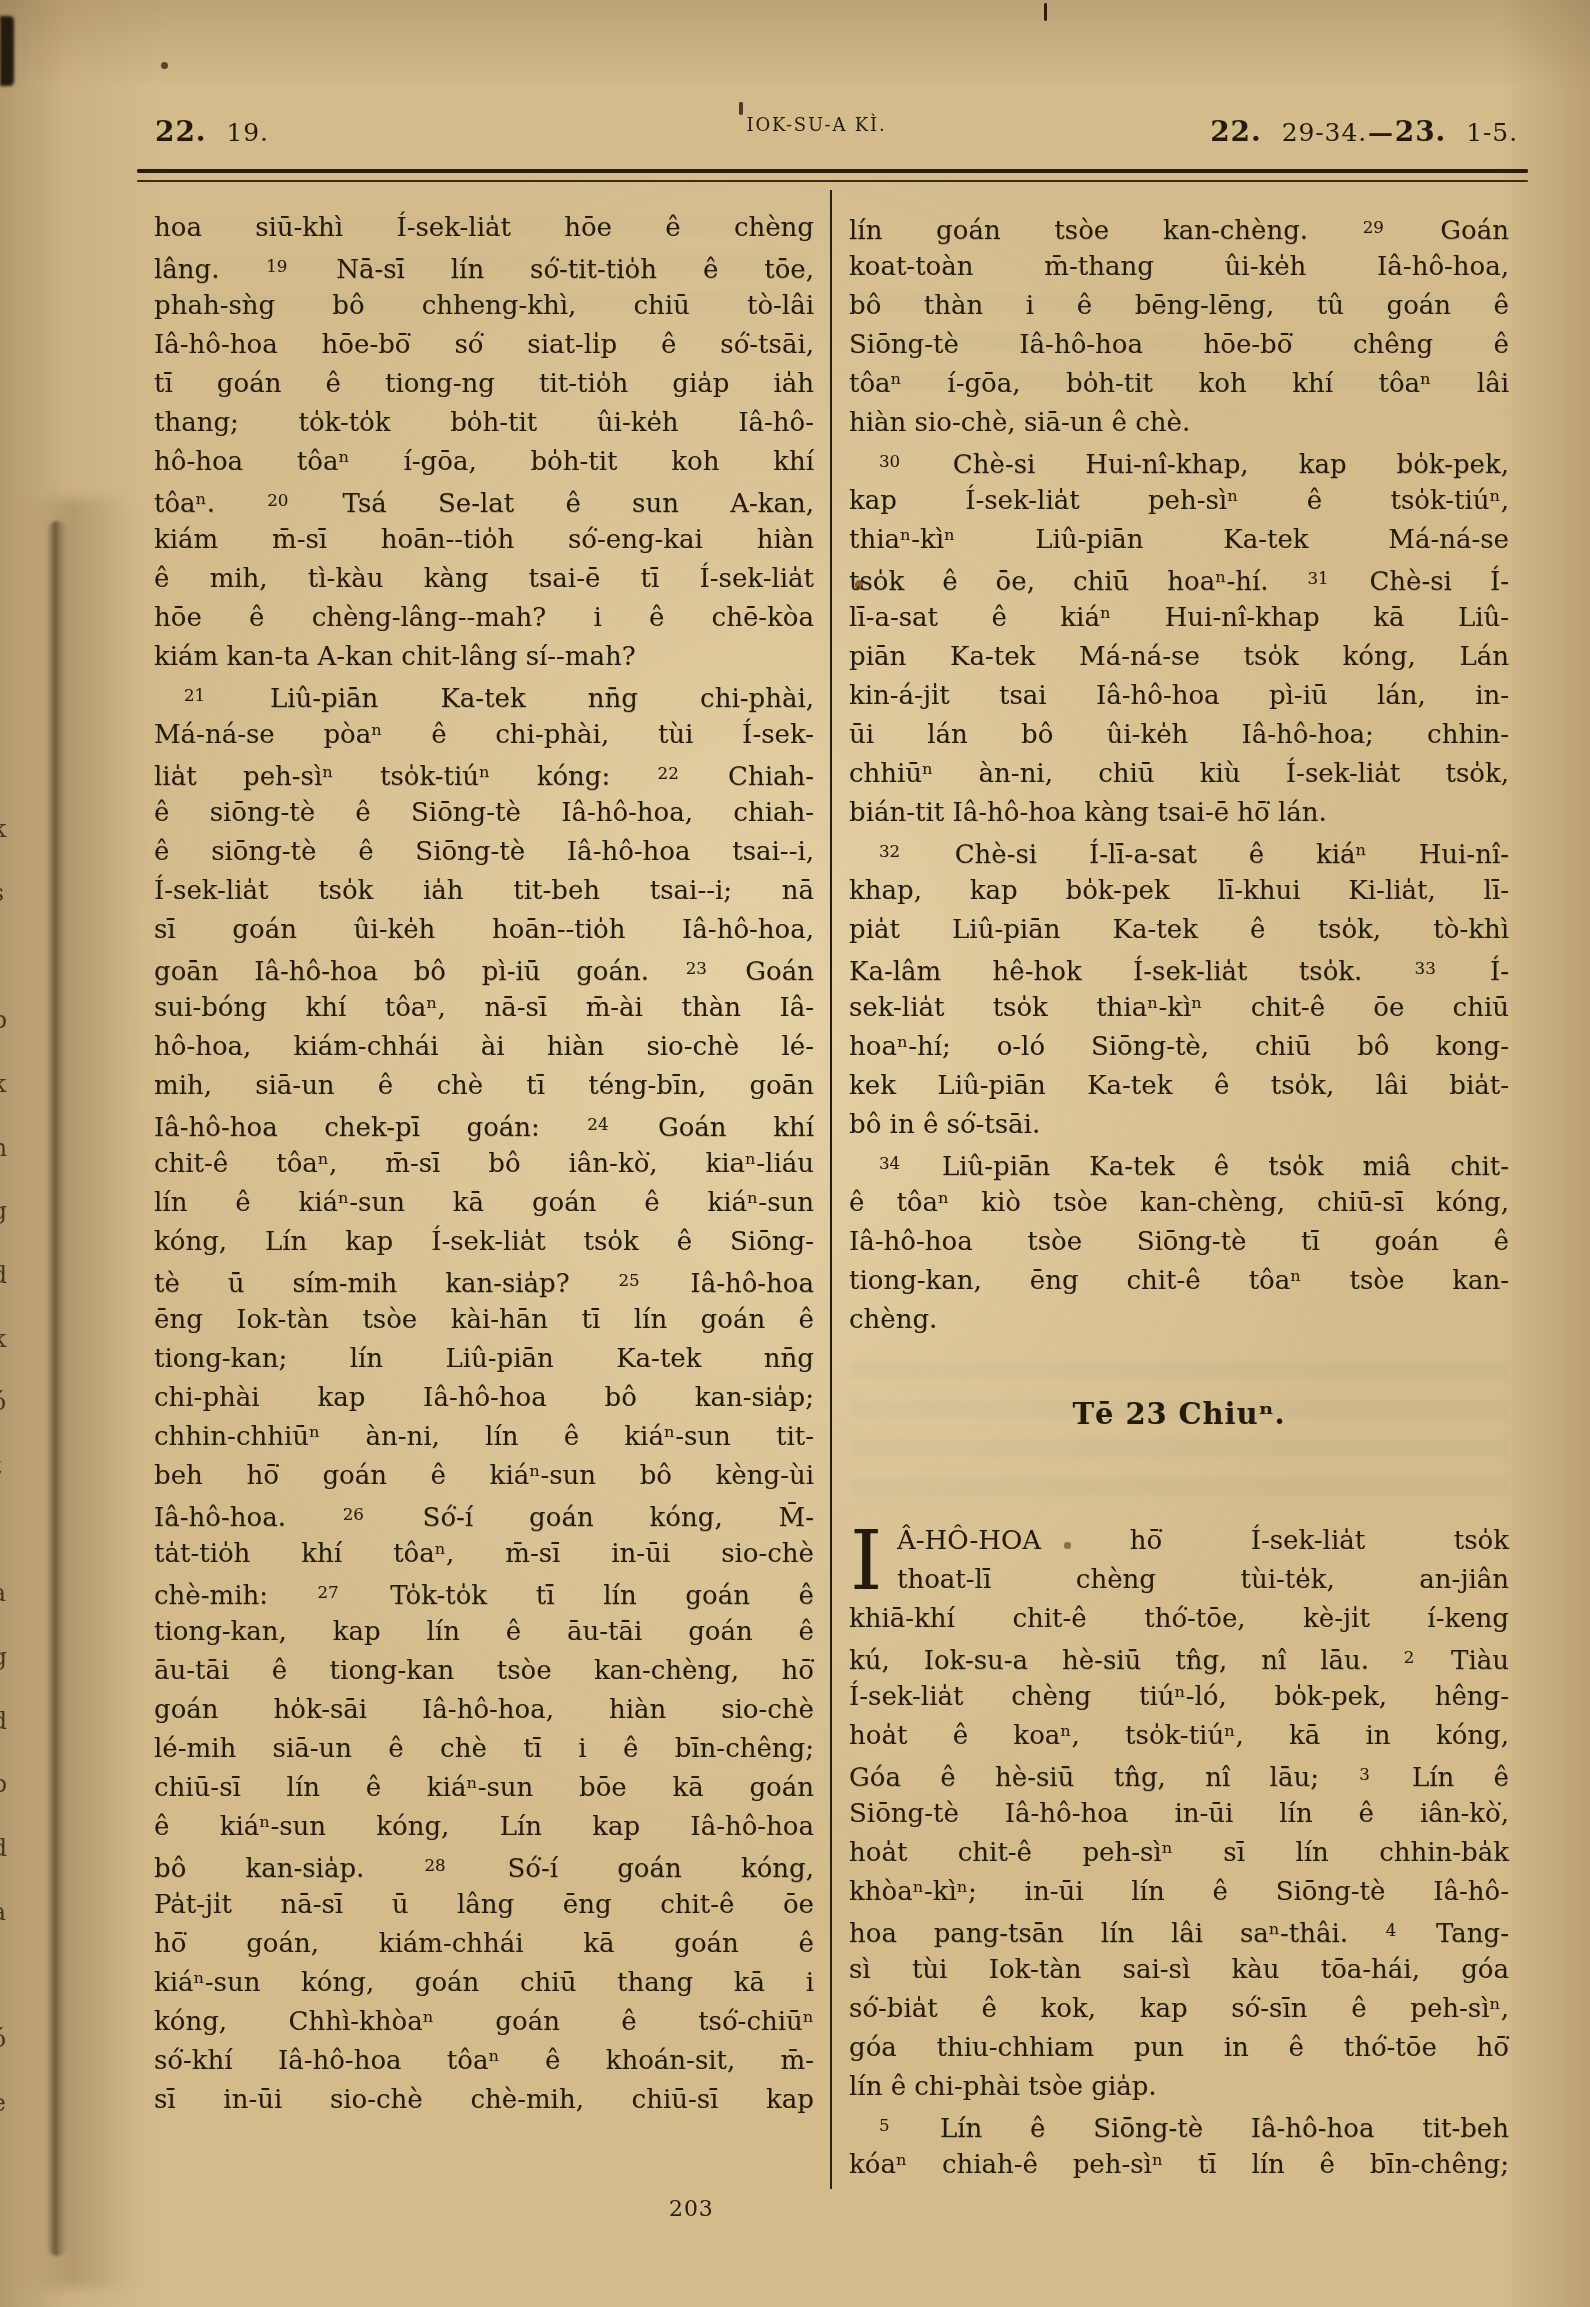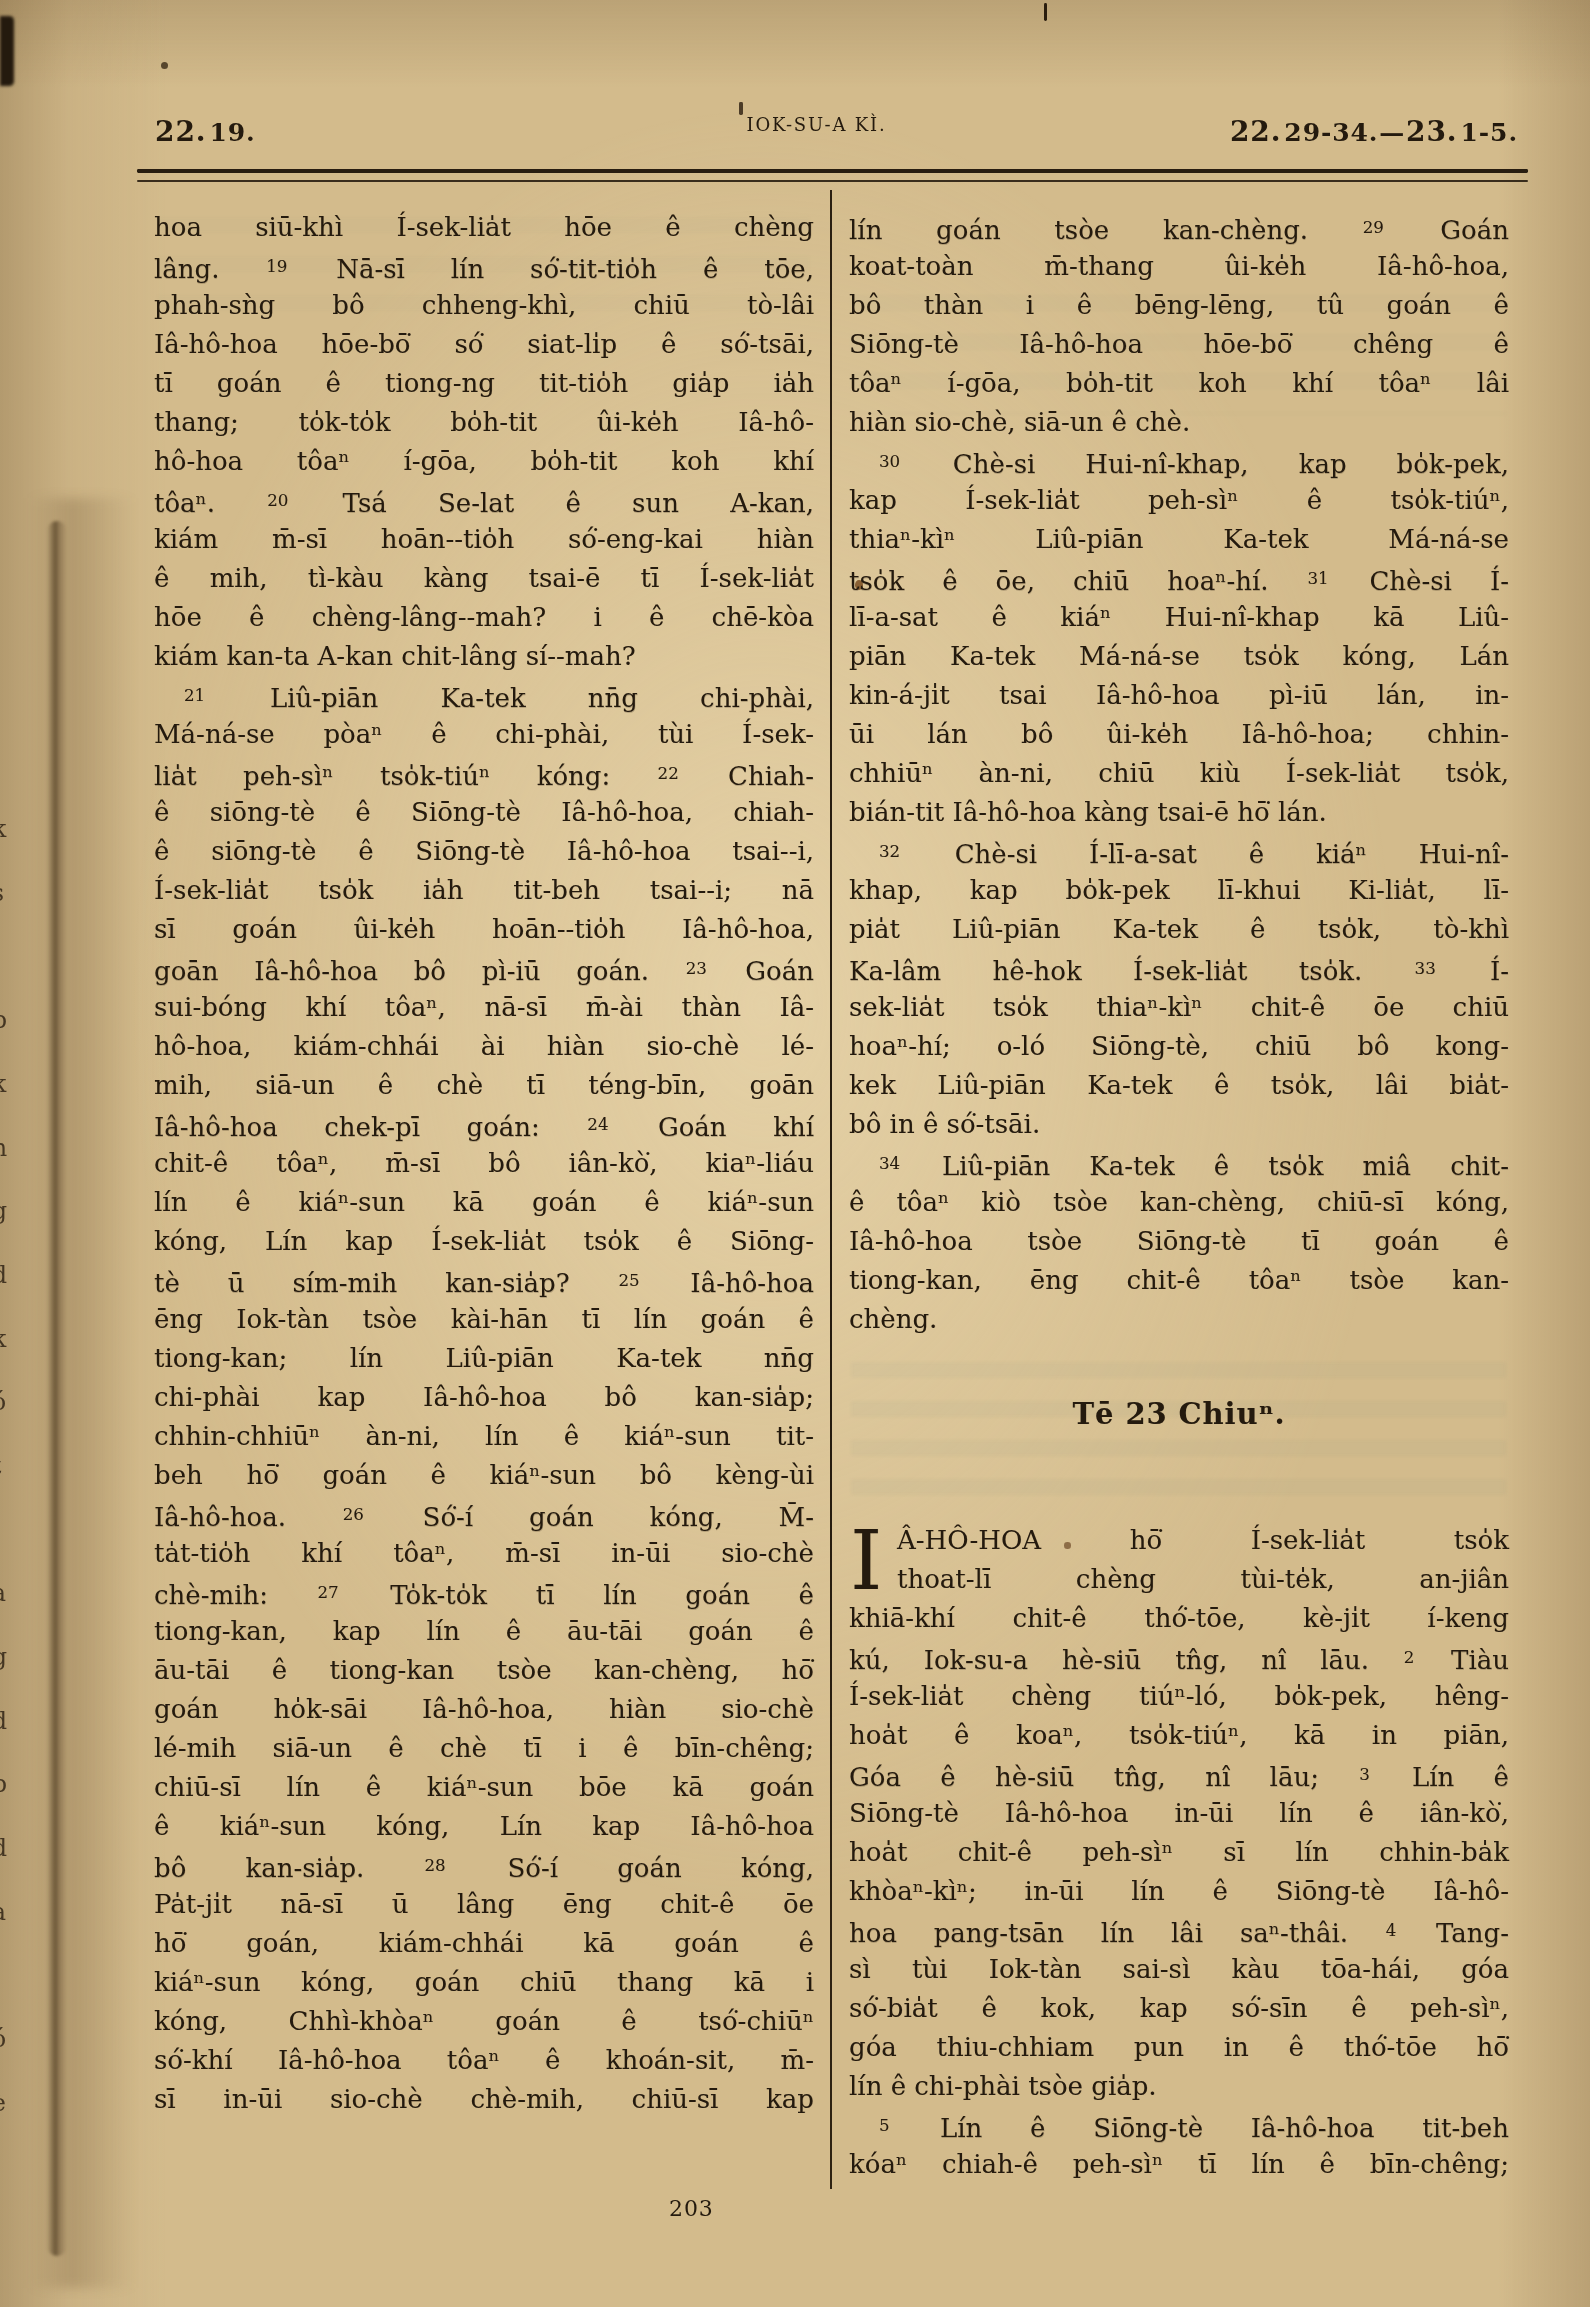--- a/index.html
+++ b/index.html
@@ -13,21 +13,21 @@
       linear-gradient(90deg, rgba(105,78,42,.30) 0px, rgba(150,120,78,.14) 69px, rgba(0,0,0,0) 166px),
       linear-gradient(270deg, rgba(120,92,55,.28) 0px, rgba(0,0,0,0) 92px),
       linear-gradient(180deg, rgba(110,85,48,.24) 0px, rgba(0,0,0,0) 88px),
       linear-gradient(0deg, rgba(120,92,55,.20) 0px, rgba(0,0,0,0) 78px);
   }
   .page{position:absolute;inset:0;}
 
   
   .hdr{position:absolute;font-size:25px;letter-spacing:0.9px;}
   .hdr .chnum{font-weight:bold;font-size:28px;}
-  .hdr .vref{margin-left:3px;font-weight:bold;}
+  .hdr .vref{margin-left:20px;}
   .hdr .dash{margin:0 0.9px;font-weight:bold;}
   #hdrL{left:155px;top:115px;}
   #hdrC{left:646px;top:114px;width:341px;text-align:center;font-size:18px;letter-spacing:1.8px;}
   #hdrR{right:73px;top:115px;}
   .rule{position:absolute;left:137px;width:1391px;background:#281d10;border-radius:1.4px;}
   .rule1{top:169px;height:4.2px;}
   .rule2{top:180px;height:1.8px;opacity:.9;}
 
   
   .col{position:absolute;top:208px;width:660px;font-size:26px;line-height:39px;
@@ -216,21 +216,21 @@
         <span class="cap">I</span>
         <div>
             <div class="line">Â-HÔ-HOA hō͘ Í-sek-lia̍t tso̍k</div>
             <div class="line">thoat-lī chèng tùi-te̍k, an-jiân</div>
           </div>
       </div>
       <div>
           <div class="line">khiā-khí chit-ê thó͘-tōe, kè-ji̍t í-keng</div>
           <div class="line">kú, Iok-su-a hè-siū tn̂g, nî lāu. <span class="v">2</span> Tiàu</div>
           <div class="line">Í-sek-lia̍t chèng tiúⁿ-ló, bo̍k-pek, hêng-</div>
-          <div class="line">hoa̍t ê koaⁿ, tso̍k-tiúⁿ, kā in piān,</div>
+          <div class="line">hoa̍t ê koaⁿ, tso̍k-tiúⁿ, kā in kóng,</div>
           <div class="line">Góa ê hè-siū tn̂g, nî lāu; <span class="v">3</span> Lín ê</div>
           <div class="line">Siōng-tè Iâ-hô-hoa in-ūi lín ê iân-kò͘,</div>
           <div class="line">hoa̍t chit-ê peh-sìⁿ sī lín chhin-ba̍k</div>
           <div class="line">khòaⁿ-kìⁿ; in-ūi lín ê Siōng-tè Iâ-hô-</div>
           <div class="line">hoa pang-tsān lín lâi saⁿ-thâi. <span class="v">4</span> Tang-</div>
           <div class="line">sì tùi Iok-tàn sai-sì kàu tōa-hái, góa</div>
           <div class="line">só͘-bia̍t ê kok, kap só͘-sīn ê peh-sìⁿ,</div>
           <div class="line">góa thiu-chhiam pun in ê thó͘-tōe hō͘</div>
           <div class="line end">lín ê chi-phài tsòe gia̍p.</div>
           <div class="line ind"><span class="v">5</span> Lín ê Siōng-tè Iâ-hô-hoa tit-beh</div>

